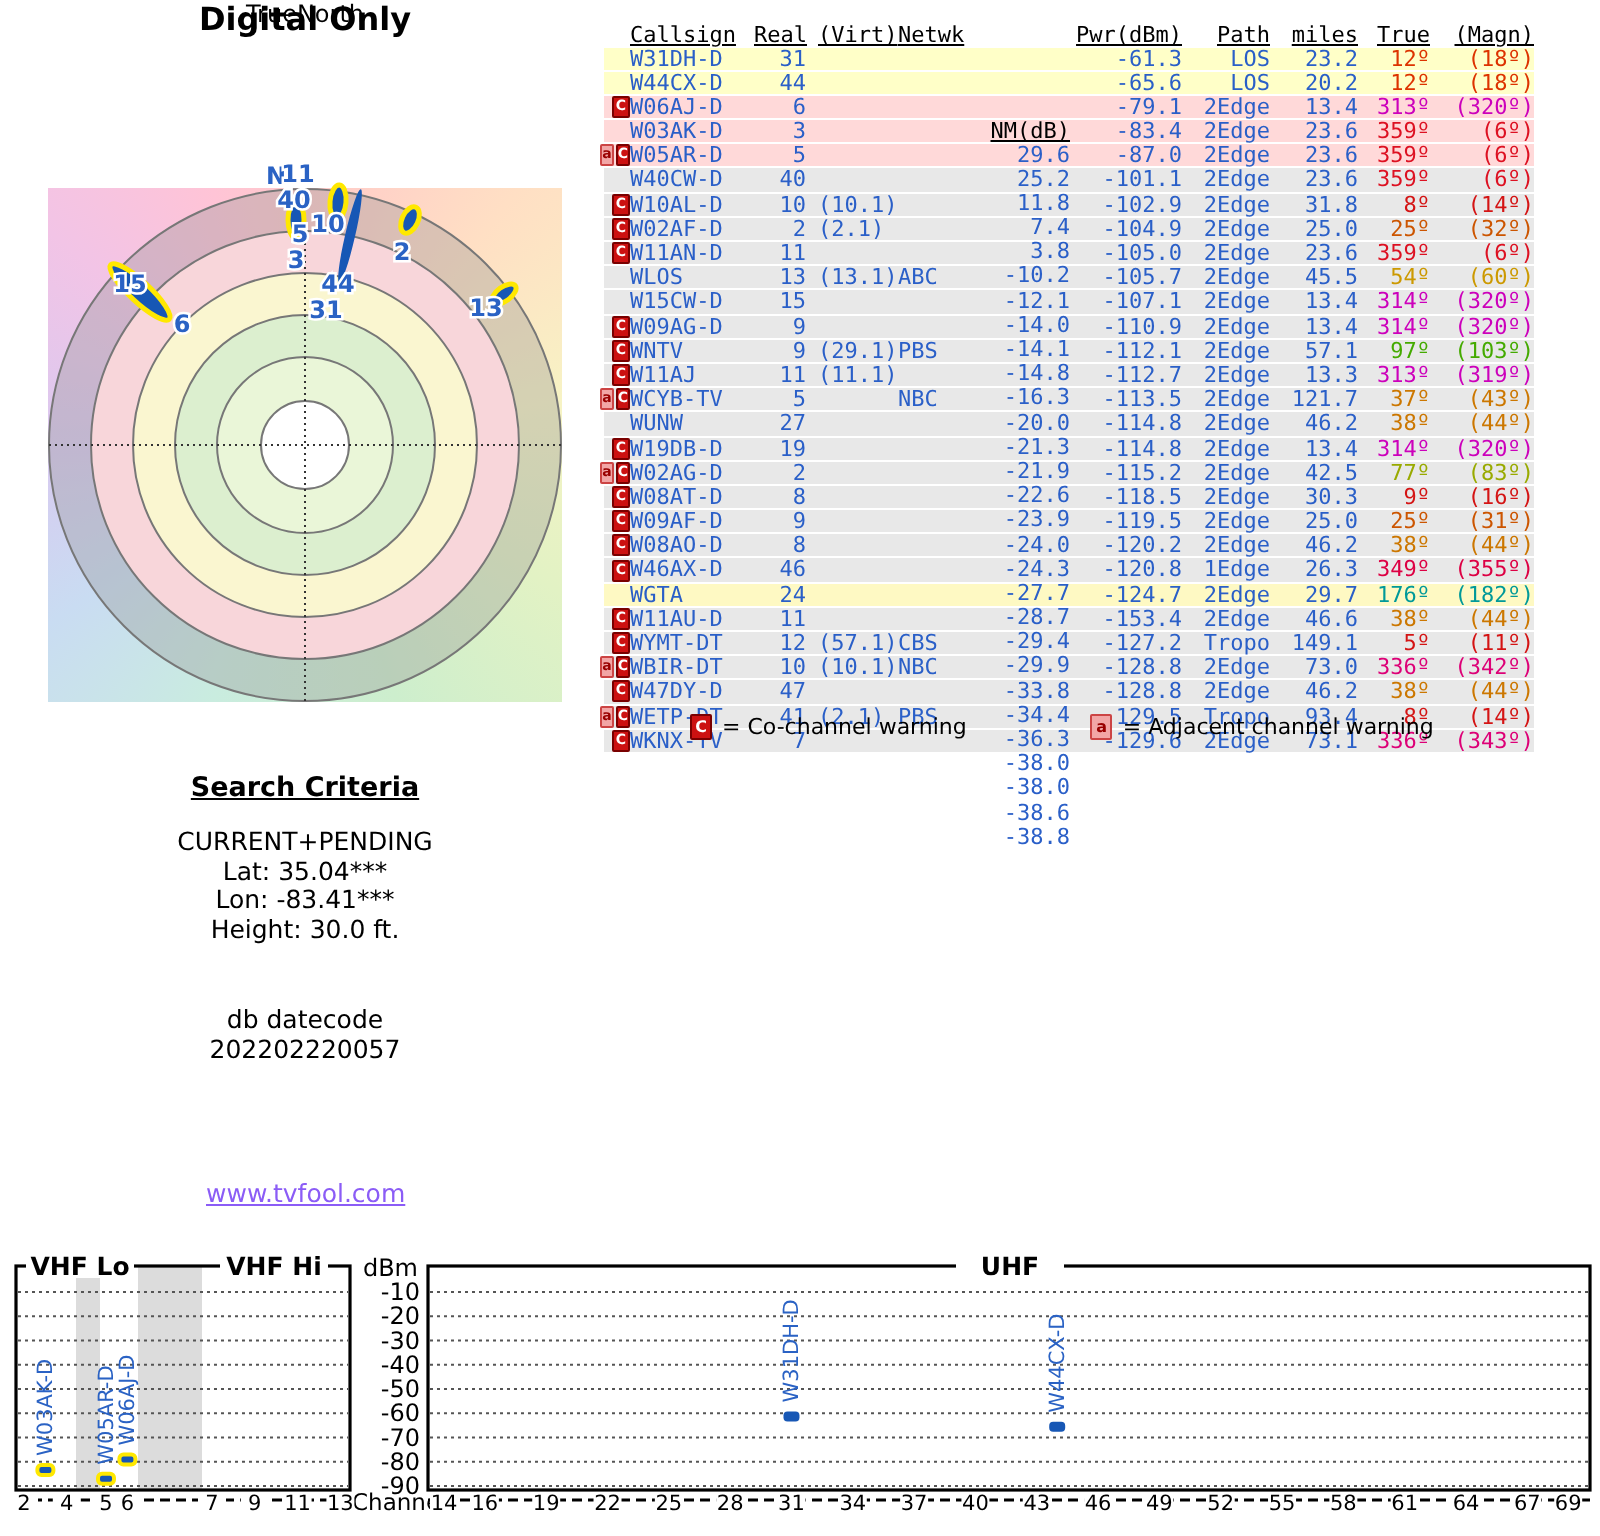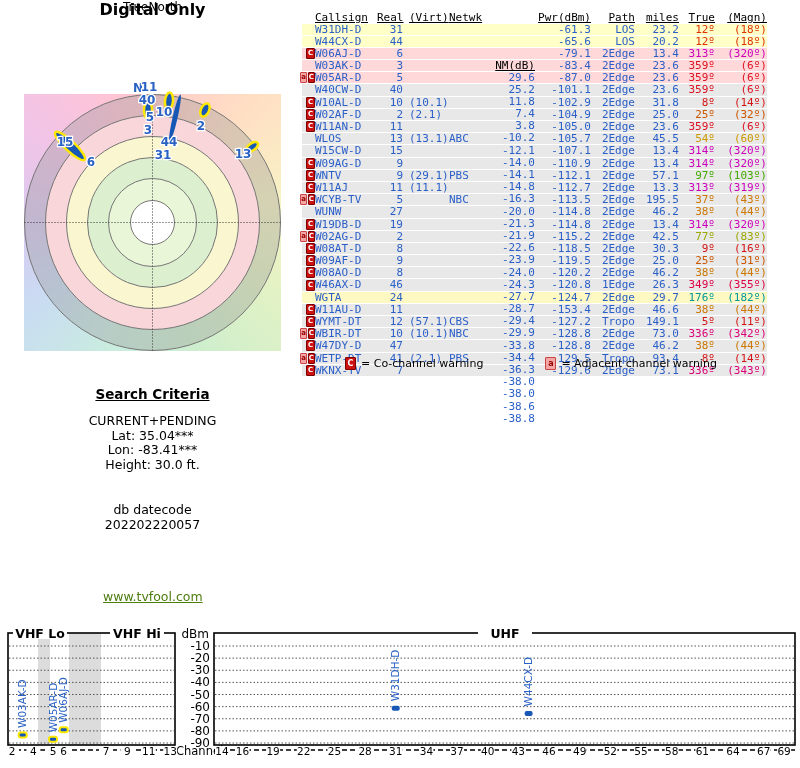--- a/index.html
+++ b/index.html
@@ -33,21 +33,21 @@
   
   #legend{left:345px;top:357px;font-size:11px;color:#000;display:flex;gap:62px;align-items:center;}
   #legend .lbox{width:9px;height:11px;line-height:11px;font-size:8px;margin-right:5px;}
   .litem{display:flex;align-items:center;}
   
   #search{left:0;top:386px;width:305px;text-align:center;color:#000;}
   #search .head{font-size:13.5px;font-weight:bold;text-decoration:underline;margin-bottom:12px;}
   #search .line{font-size:12.5px;line-height:14.5px;}
   #search .gap{height:31px;}
   
-  #site-link{left:103px;top:589px;font-size:12.5px;color:#4d7c0f;text-decoration:underline;cursor:pointer;}
+  #site-link{left:103px;top:589px;font-size:12.5px;color:#8b5cf6;text-decoration:underline;cursor:pointer;}
   
   #spectrum{left:0;top:620px;}
   .spec-txt{font-family:"DejaVu Sans",sans-serif;}
 </style>
 </head>
 <body>
 
 <div class="abs" id="radar-title">Digital Only</div>
 <div class="abs" id="radar-subtitle">TrueNorth</div>
 
@@ -281,21 +281,21 @@
     </div>
     <div class="trow" style="background: rgb(232, 232, 232);">
       <span class="tc warncell" style="width: 13px;"><span class="wbox wA">a</span><span class="wbox wC">C</span></span>
       <span class="tc l blue" style="width: 62px;">WCYB-TV</span>
       <span class="tc r blue" style="width: 26px;">5</span>
       <span class="tc l blue" style="width: 40px; padding-left: 6px;"></span>
       <span class="tc l blue" style="width: 40px;">NBC</span>
       <span class="tc r blue nmcell" style="width: 46px;">-22.6</span>
       <span class="tc r blue" style="width: 56px;">-113.5</span>
       <span class="tc r blue" style="width: 44px;">2Edge</span>
-      <span class="tc r blue" style="width: 44px;">195.5</span>
+      <span class="tc r blue" style="width: 44px;">121.7</span>
       <span class="tc r" style="width: 36px; color: rgb(204, 119, 0);">37º</span>
       <span class="tc r" style="width: 52px; color: rgb(204, 119, 0);">(43º)</span>
     </div>
     <div class="trow" style="background: rgb(232, 232, 232);">
       <span class="tc warncell" style="width: 13px;"></span>
       <span class="tc l blue" style="width: 62px;">WUNW</span>
       <span class="tc r blue" style="width: 26px;">27</span>
       <span class="tc l blue" style="width: 40px; padding-left: 6px;"></span>
       <span class="tc l blue" style="width: 40px;"></span>
       <span class="tc r blue nmcell" style="width: 46px;">-23.9</span>

